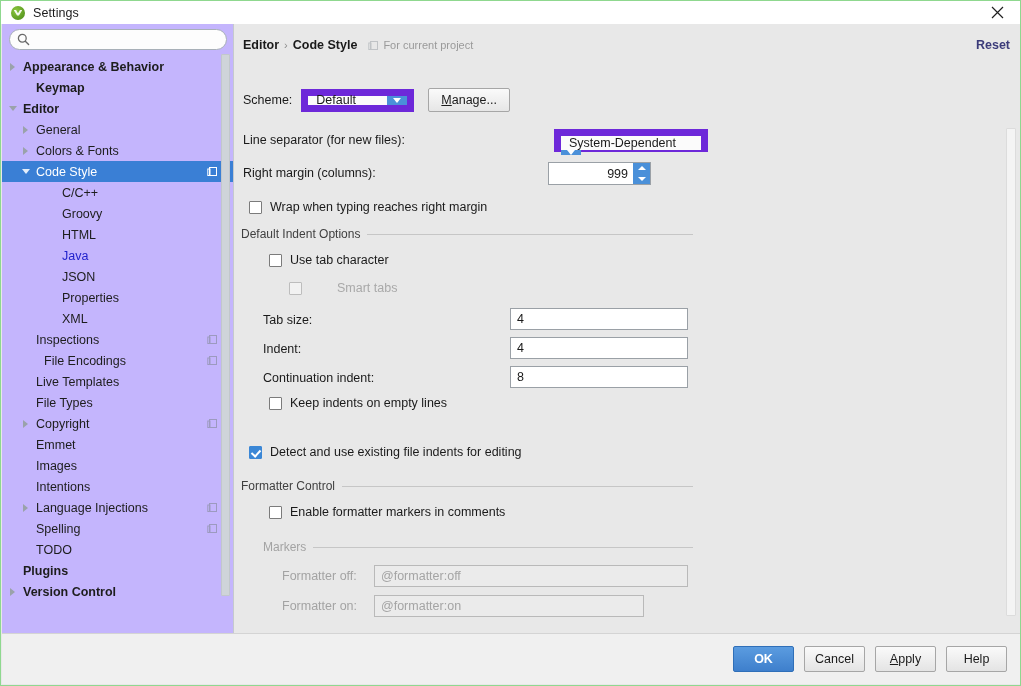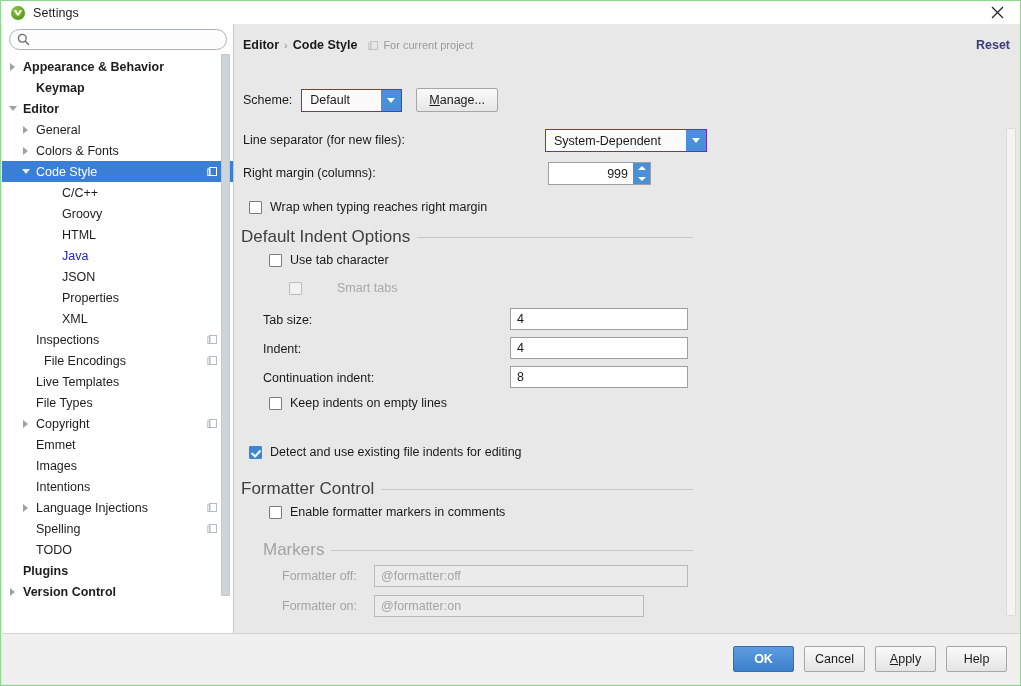--- a/index.html
+++ b/index.html
@@ -70,21 +70,21 @@
     cursor: pointer;
   }
   .close-btn svg { display: block; }
 
   
   .sidebar {
     position: absolute;
     left: 1px; top: 23px;
     width: 232px;
     height: 611px;
-    background: #ffffff;
+    background: #c4b5fd;
     box-sizing: border-box;
     overflow: hidden;
   }
   .search-wrap {
     padding: 5px 7px 4px 7px;
   }
   .search-field {
     position: relative;
     height: 21px;
     background: #fdfdfd;
@@ -241,21 +241,21 @@
     left: 8px; top: 64px;
     display: flex;
     align-items: center;
   }
   .scheme-label { font-size: 12.5px; margin-right: 9px; }
 
   .combo {
     display: inline-flex;
     align-items: stretch;
     height: 23px;
-    border: 1px solid #6d28d9;
+    border: 7px solid #6d28d9;
     background: #fbfbfb;
     box-sizing: border-box;
   }
   .combo .combo-text {
     display: flex;
     align-items: center;
     padding: 0 8px;
     font-size: 12.5px;
     color: #1a1a1a;
     background: #fbfbfb;
@@ -294,21 +294,21 @@
   .manage-btn { margin-left: 14px; }
 
   .row-label {
     position: absolute;
     font-size: 12.5px;
     color: #1a1a1a;
   }
 
   .sep-combo {
     position: absolute;
-    left: 310px; top: 105px;
+    left: 319px; top: 105px; flex-direction: column;
   }
   .sep-combo .combo-text { width: 124px; justify-content: flex-start; }
 
   .spinner {
     position: absolute;
     left: 313px; top: 138px;
     display: inline-flex;
     height: 23px;
     border: 1px solid #9aa0a6;
     box-sizing: border-box;
@@ -384,21 +384,21 @@
   .cb-row.disabled { cursor: default; }
   .cb-row.disabled .cb-label { color: #a9a9a9; margin-left: 27px; }
   .cb-row.disabled .cbx { border-color: #bdbdbd; background: #f2f2f2; }
 
   .group {
     position: absolute;
     display: flex;
     align-items: center;
   }
   .group .g-title {
-    font-size: 17px;
+    font-size: 12px;
     color: #404040;
     padding-right: 7px;
     white-space: nowrap;
   }
   .group .g-line {
     height: 1px;
     background: #c6c6c6;
   }
   .group.disabled .g-title { color: #a3a3a3; }
 

